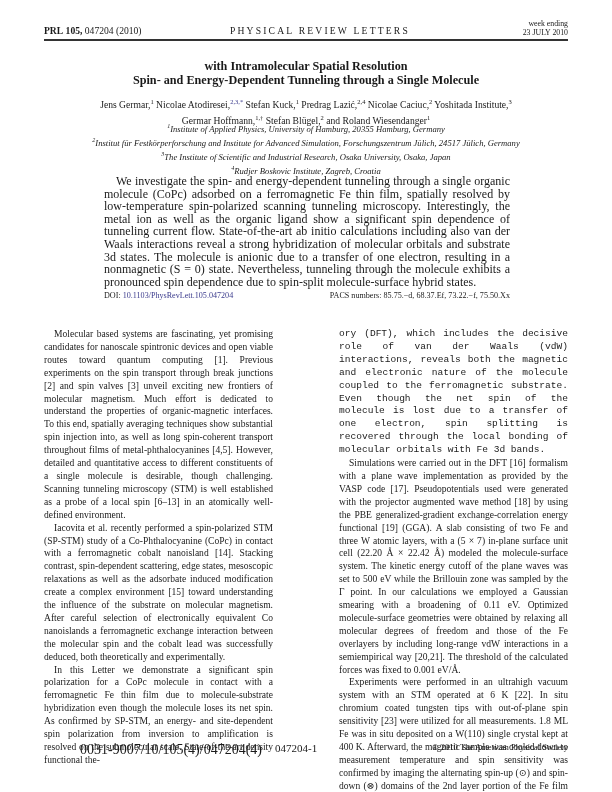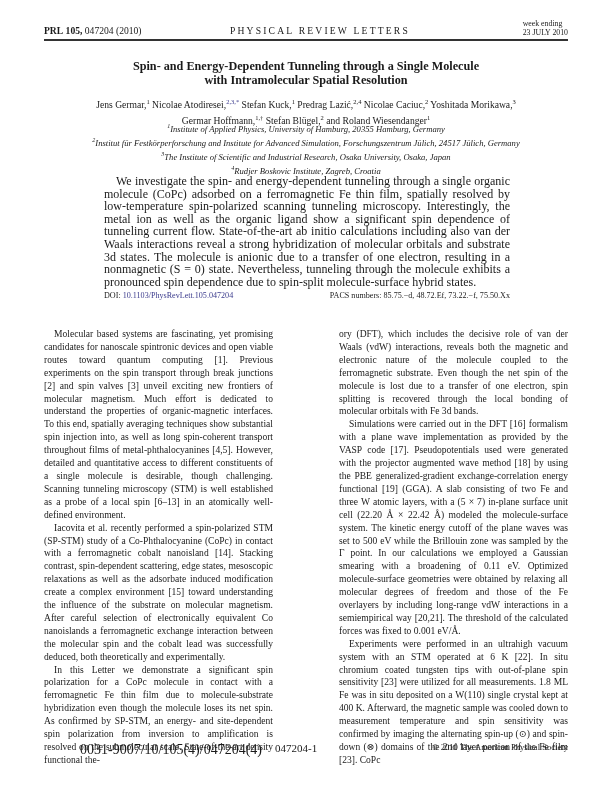--- a/index.html
+++ b/index.html
@@ -3,79 +3,79 @@
 <meta charset="utf-8">
 <style>
   html, body { margin: 0; padding: 0; background: #ffffff; }
   body { width: 612px; height: 792px; position: relative; overflow: hidden;
          font-family: "Liberation Serif", "DejaVu Serif", serif; color: #1a1a1a; }
   .abs { position: absolute; }
   .link { color: #3a3a8c; }
   #hdr-left { left: 44px; top: 25px; font-size: 9.6px; }
   #hdr-left b { font-weight: bold; }
   #hdr-center { left: 200px; top: 25px; font-size: 9.6px; letter-spacing: 2.2px; width: 210px; text-align:right; }
-  #hdr-right { right: 44px; top: 20px; font-size: 7.8px; line-height: 8.5px; }
+  #hdr-right { right: 44px; top: 20px; font-size: 7.8px; text-align: right; line-height: 8.5px; }
   #hdr-rule { left: 44px; top: 39px; width: 524px; height: 1.6px; background: #333; }
   #title { left: 40px; top: 60px; width: 532px; text-align: center; font-weight: bold; font-size: 12.2px; line-height: 13.5px; }
   #authors { left: 40px; top: 96px; width: 532px; text-align: center; font-size: 9.6px; line-height: 12.5px; }
   #authors sup { font-size: 6.5px; }
   #affil { left: 36px; top: 121px; width: 540px; text-align: center; font-size: 8.6px; line-height: 11.2px; font-style: italic; }
   #affil sup { font-size: 6px; }
   #received { font-style: normal; font-size: 8.9px; }
   #abstract { left: 104px; top: 175px; width: 406px; font-size: 12px; line-height: 12.6px; text-align: justify; text-indent: 12px; }
   #doi { left: 104px; top: 291px; font-size: 8.1px; }
   #pacs { left: 311px; top: 291px; font-size: 8.1px; width: 199px; text-align: right; }
   .col { top: 320px; width: 229px; font-size: 9.55px; line-height: 12.9px; text-align: justify; margin-top: 8px; }
   #col-left { left: 44px; }
   #col-right { left: 339px; }
   .col p { margin: 0; text-indent: 10px; }
-  .col p.cont { text-indent: 0; }
+  .col p.cont { text-indent: 0; font-family: Liberation Mono, monospace; }
   #foot-left { left: 44px; top: 742px; font-size: 14px; padding-left: 36px; }
   #foot-center { left: 275px; top: 742px; font-size: 11px; }
   #foot-right { right: 44px; top: 742px; font-size: 8.6px; }
 </style>
 </head>
 <body>
 
 <div id="hdr-left" class="abs"><b>PRL</b> <b>105,</b><span> 047204 (2010)</span></div>
 <div id="hdr-center" class="abs">PHYSICAL REVIEW LETTERS</div>
 <div id="hdr-right" class="abs">
   <div>week ending</div>
   <div>23 JULY 2010</div>
 </div>
 <div id="hdr-rule" class="abs"></div>
 
 <div id="title" class="abs">
+  <div>with Intramolecular Spatial Resolution</div>
   <div>Spin- and Energy-Dependent Tunneling through a Single Molecule</div>
-  <div>with Intramolecular Spatial Resolution</div>
 </div>
 
 <div id="authors" class="abs">
   <span><span>Jens Germar,</span><sup>1</sup></span>
   <span><span>Nicolae Atodiresei,</span><sup class="link">2,3,*</sup></span>
   <span><span>Stefan Kuck,</span><sup>1</sup></span>
   <span><span>Predrag Lazić,</span><sup>2,4</sup></span>
   <span><span>Nicolae Caciuc,</span><sup>2</sup></span>
-  <span><span>Yoshitada Morikawa,</span><sup>3</sup></span><br>
+  <span><span>Yoshitada Institute,</span><sup>3</sup></span><br>
   <span><span>Germar Hoffmann,</span><sup>1,†</sup></span>
   <span><span>Stefan Blügel,</span><sup>2</sup></span>
   <span><span>and Roland Wiesendanger</span><sup>1</sup></span>
 </div>
 
 <div id="affil" class="abs">
   <div><sup>1</sup><span>Institute of Applied Physics, University of Hamburg, 20355 Hamburg, Germany</span></div>
   <div><sup>2</sup><span>Institut für Festkörperforschung and Institute for Advanced Simulation, Forschungszentrum Jülich, 24517 Jülich, Germany</span></div>
   <div><sup>3</sup><span>The Institute of Scientific and Industrial Research, Osaka University, Osaka, Japan</span></div>
   <div><sup>4</sup><span>Rudjer Boskovic Institute, Zagreb, Croatia</span></div>
 </div>
 
 <div id="abstract" class="abs">We investigate the spin- and energy-dependent tunneling through a single organic molecule (CoPc) adsorbed on a ferromagnetic Fe thin film, spatially resolved by low-temperature spin-polarized scanning tunneling microscopy. Interestingly, the metal ion as well as the organic ligand show a significant spin dependence of tunneling current flow. State-of-the-art ab initio calculations including also van der Waals interactions reveal a strong hybridization of molecular orbitals and substrate 3d states. The molecule is anionic due to a transfer of one electron, resulting in a nonmagnetic (S = 0) state. Nevertheless, tunneling through the molecule exhibits a pronounced spin dependence due to spin-split molecule-surface hybrid states.</div>
 
 <div id="doi" class="abs"><span>DOI:</span> <span class="link">10.1103/PhysRevLett.105.047204</span></div>
-<div id="pacs" class="abs">PACS numbers: 85.75.−d, 48.72.Ef, 73.22.−f, 75.50.Xx</div>
+<div id="pacs" class="abs">PACS numbers: 85.75.−d, 68.37.Ef, 73.22.−f, 75.50.Xx</div>
 
 <div id="col-left" class="abs col">
   <p>Molecular based systems are fascinating, yet promising candidates for nanoscale spintronic devices and open viable routes toward quantum computing [1]. Previous experiments on the spin transport through break junctions [2] and spin valves [3] unveil exciting new frontiers of molecular magnetism. Much effort is dedicated to understand the properties of organic-magnetic interfaces. To this end, spatially averaging techniques show substantial spin injection into, as well as long spin-coherent transport throughout films of metal-phthalocyanines [4,5]. However, detailed and quantitative access to different constituents of a single molecule is desirable, though challenging. Scanning tunneling microscopy (STM) is well established as a probe of a local spin [6–13] in an atomically well-defined environment.</p>
   <p>Iacovita et al. recently performed a spin-polarized STM (SP-STM) study of a Co-Phthalocyanine (CoPc) in contact with a ferromagnetic cobalt nanoisland [14]. Stacking contrast, spin-dependent scattering, edge states, mesoscopic relaxations as well as the adsorbate induced modification create a complex environment [15] toward understanding the influence of the substrate on molecular magnetism. After careful selection of electronically equivalent Co nanoislands a ferromagnetic exchange interaction between the molecular spin and the cobalt lead was successfully deduced, both theoretically and experimentally.</p>
   <p>In this Letter we demonstrate a significant spin polarization for a CoPc molecule in contact with a ferromagnetic Fe thin film due to molecule-substrate hybridization even though the molecule loses its net spin. As confirmed by SP-STM, an energy- and site-dependent spin polarization from inversion to amplification is resolved on the submolecular scale. State-of-the-art density functional the-</p>
 </div>
 
 <div id="col-right" class="abs col">
   <p class="cont">ory (DFT), which includes the decisive role of van der Waals (vdW) interactions, reveals both the magnetic and electronic nature of the molecule coupled to the ferromagnetic substrate. Even though the net spin of the molecule is lost due to a transfer of one electron, spin splitting is recovered through the local bonding of molecular orbitals with Fe 3d bands.</p>
   <p>Simulations were carried out in the DFT [16] formalism with a plane wave implementation as provided by the VASP code [17]. Pseudopotentials used were generated with the projector augmented wave method [18] by using the PBE generalized-gradient exchange-correlation energy functional [19] (GGA). A slab consisting of two Fe and three W atomic layers, with a (5 × 7) in-plane surface unit cell (22.20 Å × 22.42 Å) modeled the molecule-surface system. The kinetic energy cutoff of the plane waves was set to 500 eV while the Brillouin zone was sampled by the Γ point. In our calculations we employed a Gaussian smearing with a broadening of 0.11 eV. Optimized molecule-surface geometries were obtained by relaxing all molecular degrees of freedom and those of the Fe overlayers by including long-range vdW interactions in a semiempirical way [20,21]. The threshold of the calculated forces was fixed to 0.001 eV/Å.</p>

